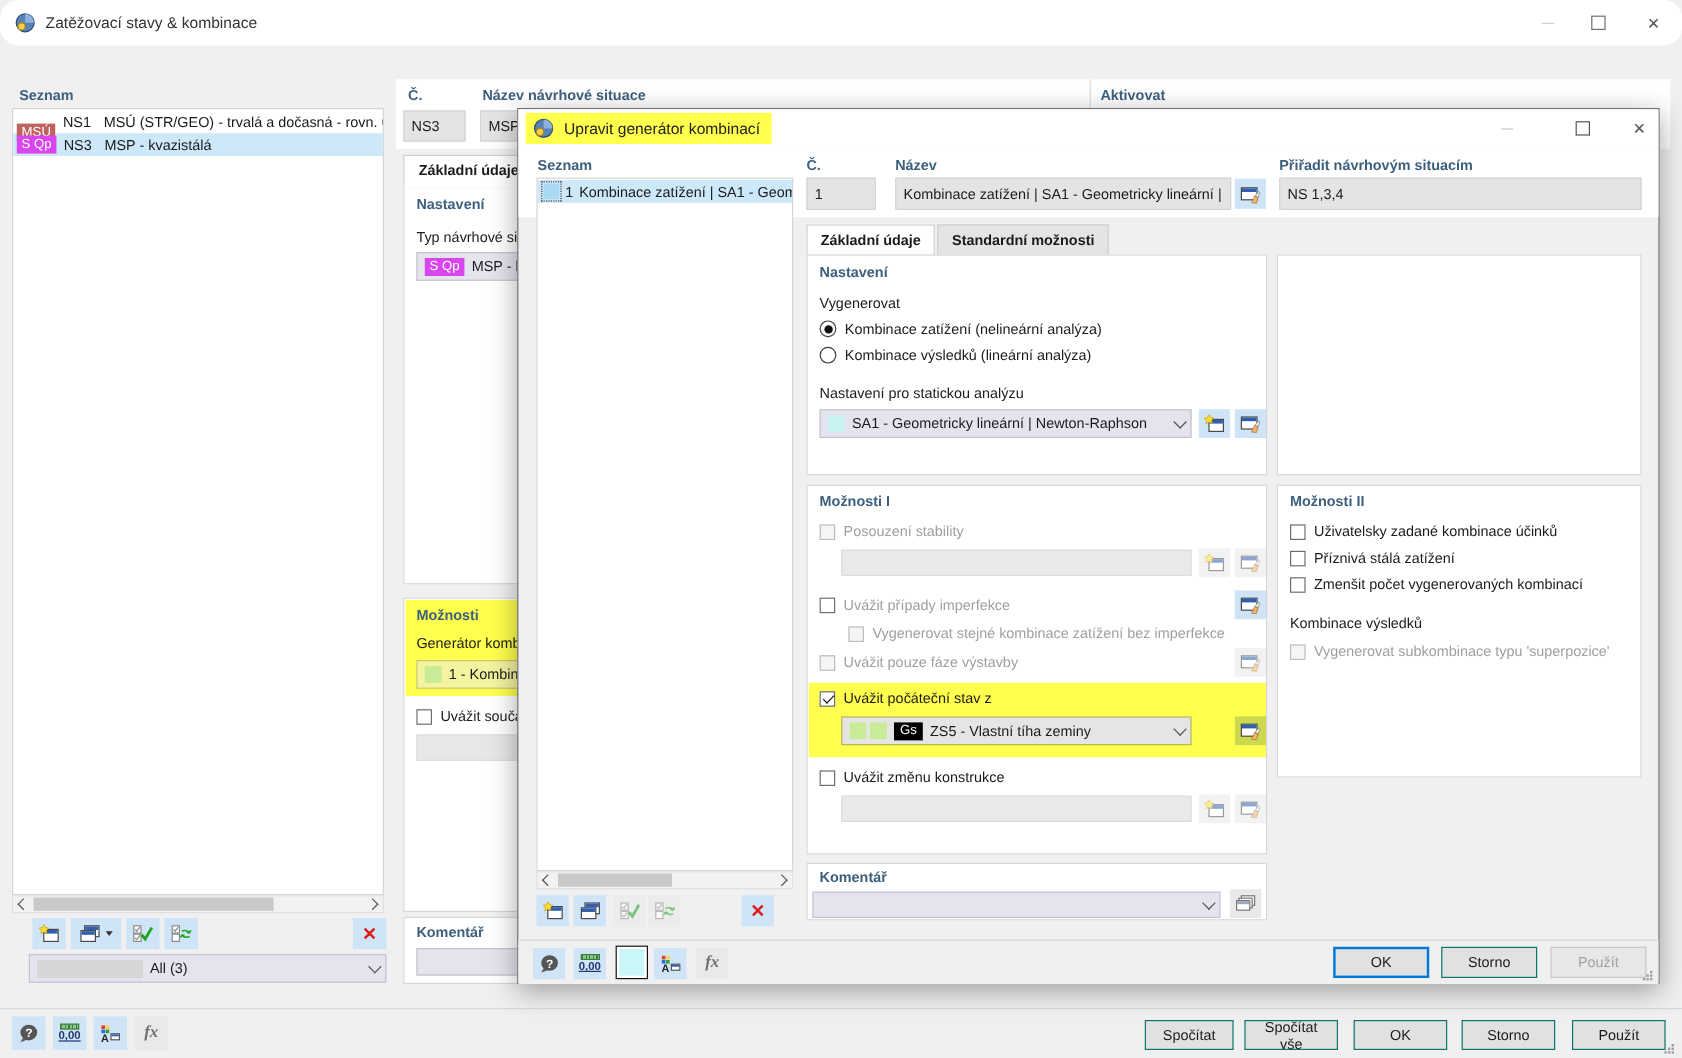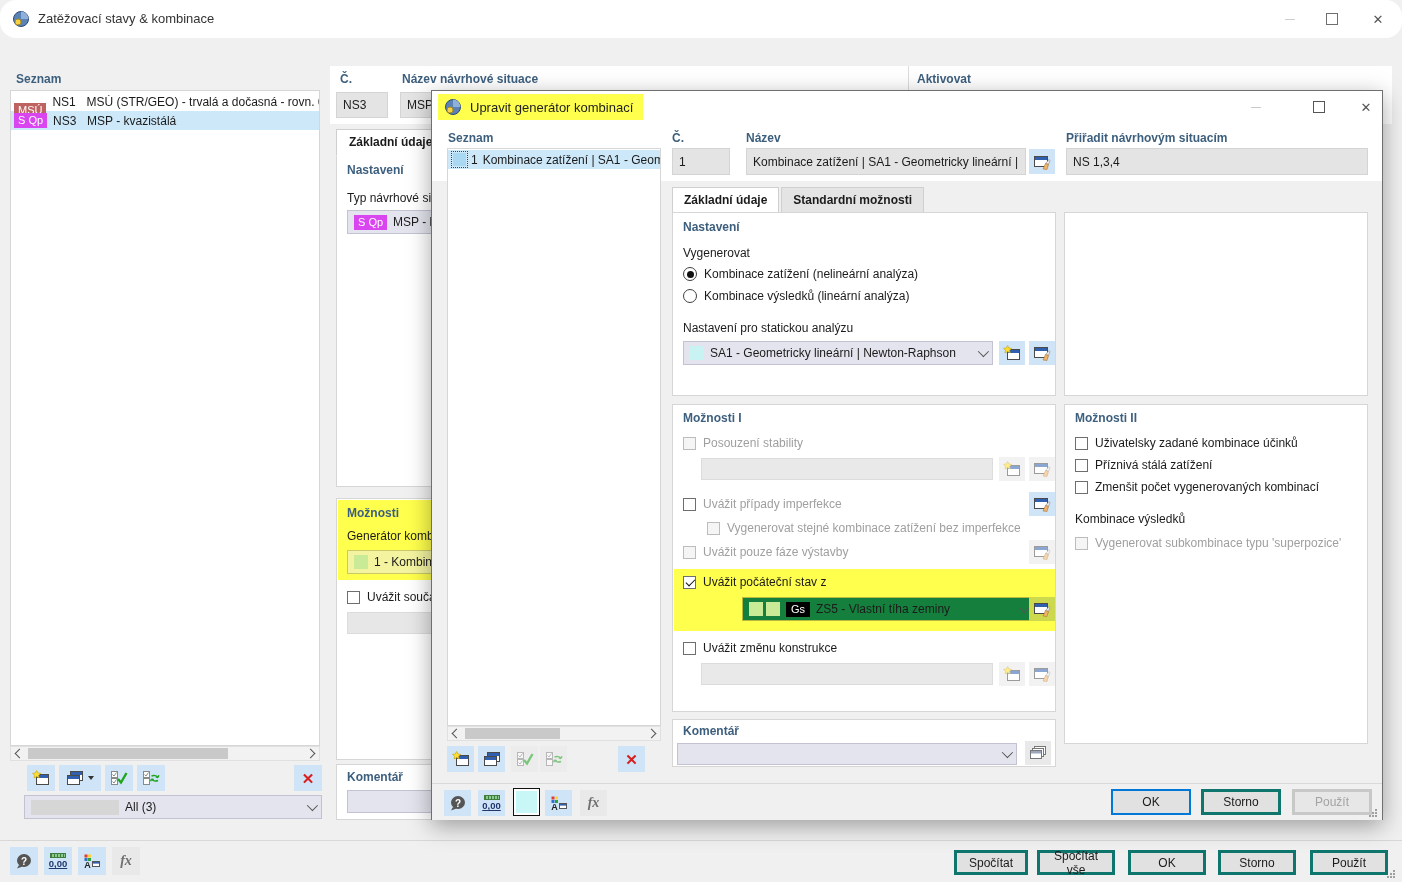--- a/index.html
+++ b/index.html
@@ -9,27 +9,27 @@
   .abs{position:absolute;box-sizing:border-box;}
   .hd{color:#3d5f7e;font-weight:700;}
   .gray{color:#9f9f9f;}
   .clip{white-space:nowrap;overflow:hidden;}
   .row{display:flex;align-items:center;gap:7px;}
   .box{background:#fff;border:1px solid #d6d6d6;}
   .band{background:#fff;}
   .fieldg{background:#e4e4e4;border:1px solid #d4d4d4;display:flex;align-items:center;padding:0 6px;}
   .combo{background:#e4e4ee;border:1px solid #c2c2d1;display:flex;align-items:center;gap:6px;padding:0 6px;}
   .combo.dis{background:#e9e9e9;border-color:#dcdcdc;}
-  .combo.yel{background:#15803d;border-color:#b9b93e;margin-left:41px;}
+  .combo.yel{background:#e5e5e5;border-color:#b9b93e;}
   .chev{margin-left:auto;width:7px;height:7px;border-right:1.5px solid #555;border-bottom:1.5px solid #555;transform:rotate(45deg) translateY(-2px);flex:none;}
   .ibtn{display:flex;align-items:center;justify-content:center;background:#cfe4f6;border:0;padding:0;cursor:pointer;}
   .ibtn.dis{background:#e9e9e9;opacity:.55;}
   .ibtn.olive{background:#ccd94f;}
   .ibtn.graybg{background:#e9e9e9;}
-  .btn{display:flex;align-items:center;justify-content:center;background:#e1e1e1;border:3px solid #0f766e;font:inherit;color:#1b1b1b;}
+  .btn{display:flex;align-items:center;justify-content:center;background:#e1e1e1;border:1px solid #0f766e;font:inherit;color:#1b1b1b;}
   .btn.primary{border:2px solid #0078d7;}
   .btn.dis{color:#a3a3a3;border-color:#c8c8c8;background:#e7e7e7;}
   .cb{width:13px;height:13px;border:1px solid #6e6e6e;background:#fff;flex:none;box-sizing:border-box;}
   .cb.dis{border-color:#bcbcbc;background:#f5f5f5;}
   .cb.on::after{content:"";display:block;width:8px;height:4px;border-left:1.8px solid #101010;border-bottom:1.8px solid #101010;transform:rotate(-45deg);margin:2px 0 0 1.5px;}
   .rad{width:14px;height:14px;border:1px solid #3f3f3f;border-radius:50%;background:#fff;flex:none;box-sizing:border-box;}
   .rad.on::after{content:"";display:block;width:7px;height:7px;border-radius:50%;background:#101010;margin:2.5px auto 0;}
   .badge{color:#fff;font-size:11px;line-height:15px;padding:0 4px;min-width:28px;text-align:center;flex:none;box-sizing:border-box;}
   .b-red{background:#bf6361;margin-top:17px;} .b-grn{background:#d946ef;}
   .yellow{background:#ffff4d;}
@@ -454,21 +454,21 @@
             <use href="#i-win-new"></use>
           </svg>
         </button>
       <button class="abs ibtn dis" style="left:356px;top:257px;width:26px;height:24px;">
           <svg class="ic">
             <use href="#i-win-edit"></use>
           </svg>
         </button>
     </div>
 
-    <div class="abs box" style="left:632px;top:313px;width:304px;height:340px;">
+    <div class="abs box" style="left:632px;top:313px;width:304px;height:244px;">
       <span class="abs hd" style="left:10px;top:6px;">Možnosti II</span>
       <div class="abs row" style="left:10px;top:31px;">
         <span class="cb"></span>
         <span>Uživatelsky zadané kombinace účinků</span>
       </div>
       <div class="abs row" style="left:10px;top:53px;">
         <span class="cb"></span>
         <span>Příznivá stálá zatížení</span>
       </div>
       <div class="abs row" style="left:10px;top:75px;">

